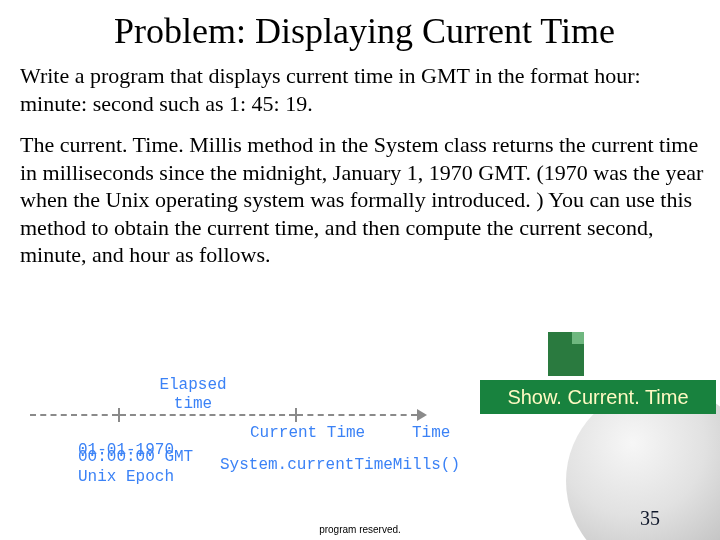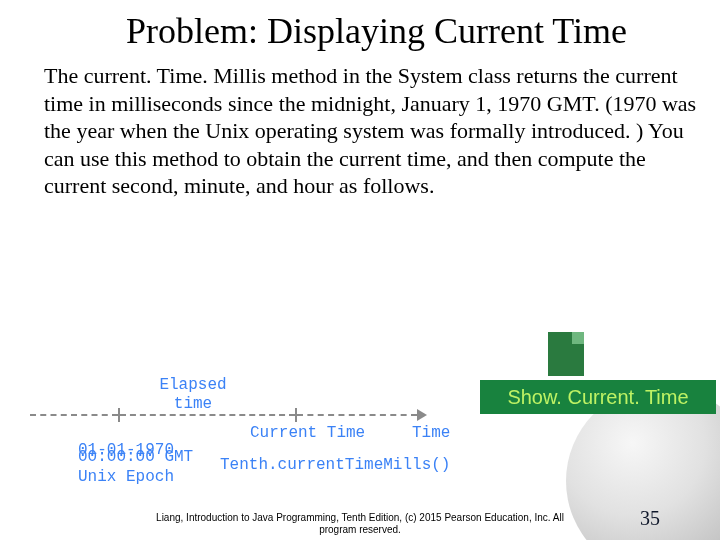--- a/index.html
+++ b/index.html
@@ -5,21 +5,21 @@
   * { margin: 0; padding: 0; box-sizing: border-box; }
   body {
     width: 720px;
     height: 540px;
     background: #fff;
     font-family: "Times New Roman", Times, serif;
     color: #000;
     position: relative;
     overflow: hidden;
   }
-  .slide { padding: 10px 11px 0 20px; margin-left: 24px; }
+  .slide { padding: 10px 11px 0 20px; }
   .title {
     font-size: 36px;
     text-align: center;
     font-weight: normal;
     margin-bottom: 10px;
   }
   .para {
     font-size: 22px;
     line-height: 1.25;
     margin-bottom: 14px;
@@ -69,21 +69,21 @@
   }
   .dlabel.sub { line-height: 1.2; text-align: center; }
 
   .button-box {
     position: absolute;
     right: 4px;
     top: 380px;
     width: 236px;
     height: 34px;
     background: #18823e;
-    color: #bef264;
+    color: #fef9c3;
     font-family: Arial, Helvetica, sans-serif;
     font-size: 20px;
     line-height: 34px;
     text-align: center;
   }
 
   .file-icon {
     position: absolute;
     right: 136px;
     top: 332px;
@@ -136,20 +136,21 @@
     font-family: "Times New Roman", serif;
     font-size: 20px;
     color: #0f172a;
   }
 </style>
 </head>
 <body>
 
 <div class="slide">
   <h1 class="title">Problem: Displaying Current Time</h1>
+  <p class="para">Write a program that displays current time in GMT in the format hour: minute: second such as 1: 45: 19.</p>
   <p class="para">The current. Time. Millis method in the System class returns the current time in milliseconds since the midnight, January 1, 1970 GMT. (1970 was the year when the Unix operating system was formally introduced. ) You can use this method to obtain the current time, and then compute the current second, minute, and hour as follows.</p>
 </div>
 
 <div class="diagram-area">
   <div class="dlabel sub" style="left:138px; top:-4px; width:70px; white-space:normal; text-align:center;">Elapsed<br>time</div>
 
   <div class="timeline">
     <div class="tline" style="left:0; width:88px;"></div>
     <div class="tick" style="left:88px;"></div>
     <div class="tline" style="left:90px; width:175px;"></div>
@@ -157,26 +158,26 @@
     <div class="tline" style="left:267px; width:120px;"></div>
     <div class="arrow-right" style="left:387px;"></div>
   </div>
 
   <div class="dlabel" style="left:58px; top:48px;margin-top:40px;">Unix Epoch</div>
   <div class="dlabel" style="left:58px; top:61px;">01-01-1970</div>
   <div class="dlabel" style="left:58px; top:68px;">00:00:00 GMT</div>
 
   <div class="dlabel" style="left:230px; top:44px;">Current Time</div>
   <div class="dlabel" style="left:392px; top:44px;">Time</div>
-  <div class="dlabel" style="left:200px; top:76px;">Tenth.currentTimeMills()</div>
+  <div class="dlabel" style="left:200px; top:76px;">System.currentTimeMills()</div>
 </div>
 
 <div class="file-icon"></div>
 
 <div class="button-box">Show. Current. Time</div>
 
 <div class="globe"></div>
 
 <div class="footer">
-  <span>Liang, Introduction to Java Programming, Tenth Edition, (c) 2015 Pearson Education, Inc. All</span><br>
+  <br>
   <span>program reserved.</span>
 </div>
 <div class="pagenum">35</div>
 
 </body></html>

